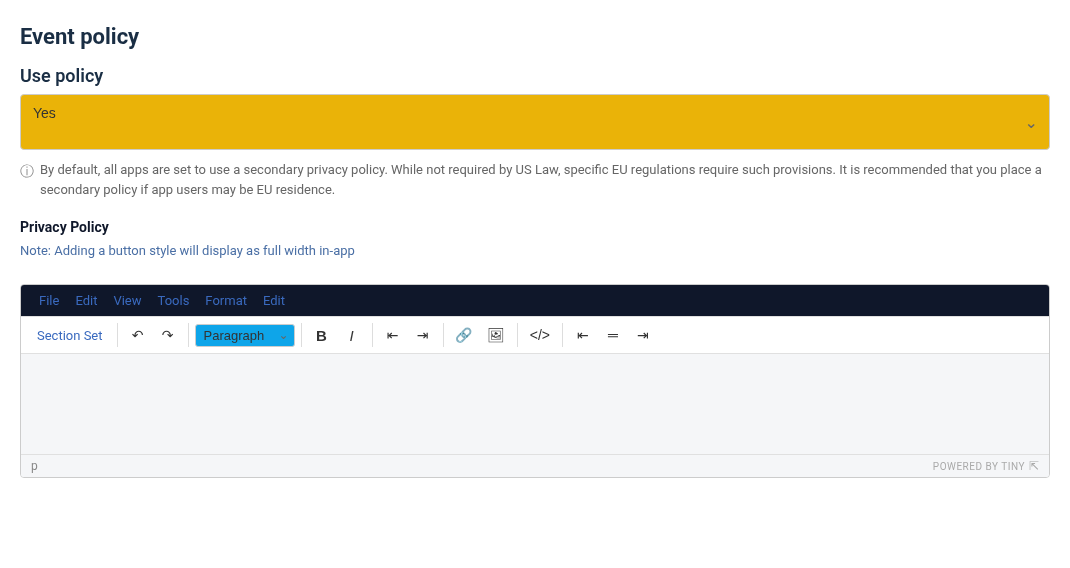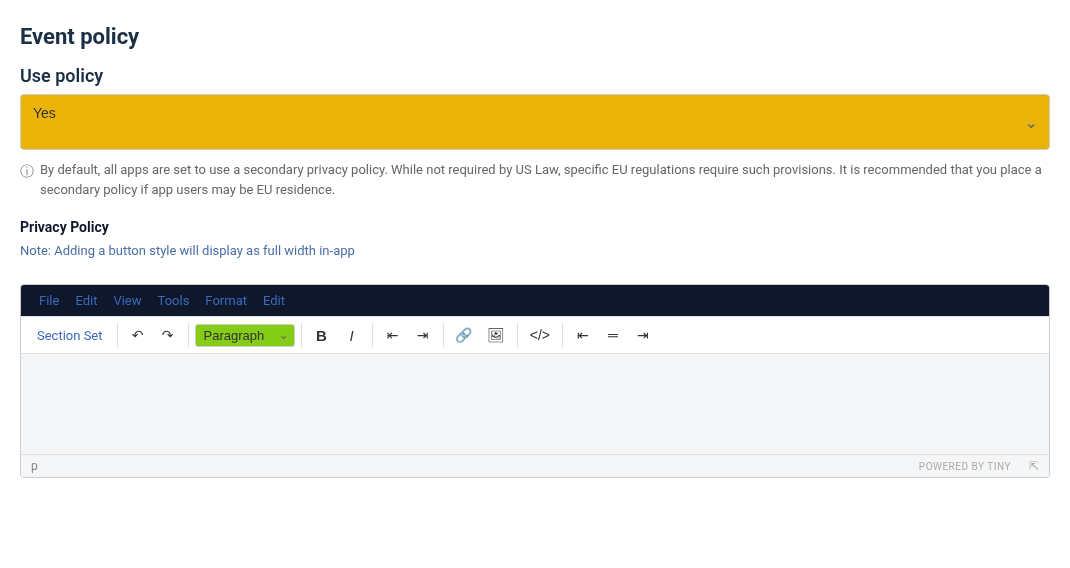--- a/index.html
+++ b/index.html
@@ -138,21 +138,21 @@
       font-size: 15px;
     }
     .paragraph-select-wrapper {
       position: relative;
       display: flex;
       align-items: center;
     }
     .paragraph-select {
       appearance: none;
       -webkit-appearance: none;
-      background: #84cc16;
+      background: #0ea5e9;
       border: 1px solid #ccc;
       border-radius: 3px;
       padding: 3px 28px 3px 8px;
       font-size: 13px;
       color: #333;
       cursor: pointer;
       min-width: 100px;
     }
     .paragraph-chevron {
       position: absolute;
@@ -295,18 +295,18 @@
     <button class="toolbar-btn" title="Align Right">
       <span>⇥</span>
     </button>
   </div>
 
   <div class="editor-content" contenteditable="true" style="">
   </div>
 
   <div class="editor-footer">
     <span class="editor-p-indicator">p</span>
-    <div style="display:flex; align-items:center; gap:18px;">
+    <div style="display:flex; align-items:center; gap:4px;">
       <span class="powered-by">POWERED BY TINY</span>
       <span class="resize-icon">⇱</span>
     </div>
   </div>
 </div>
 
 </body></html>

